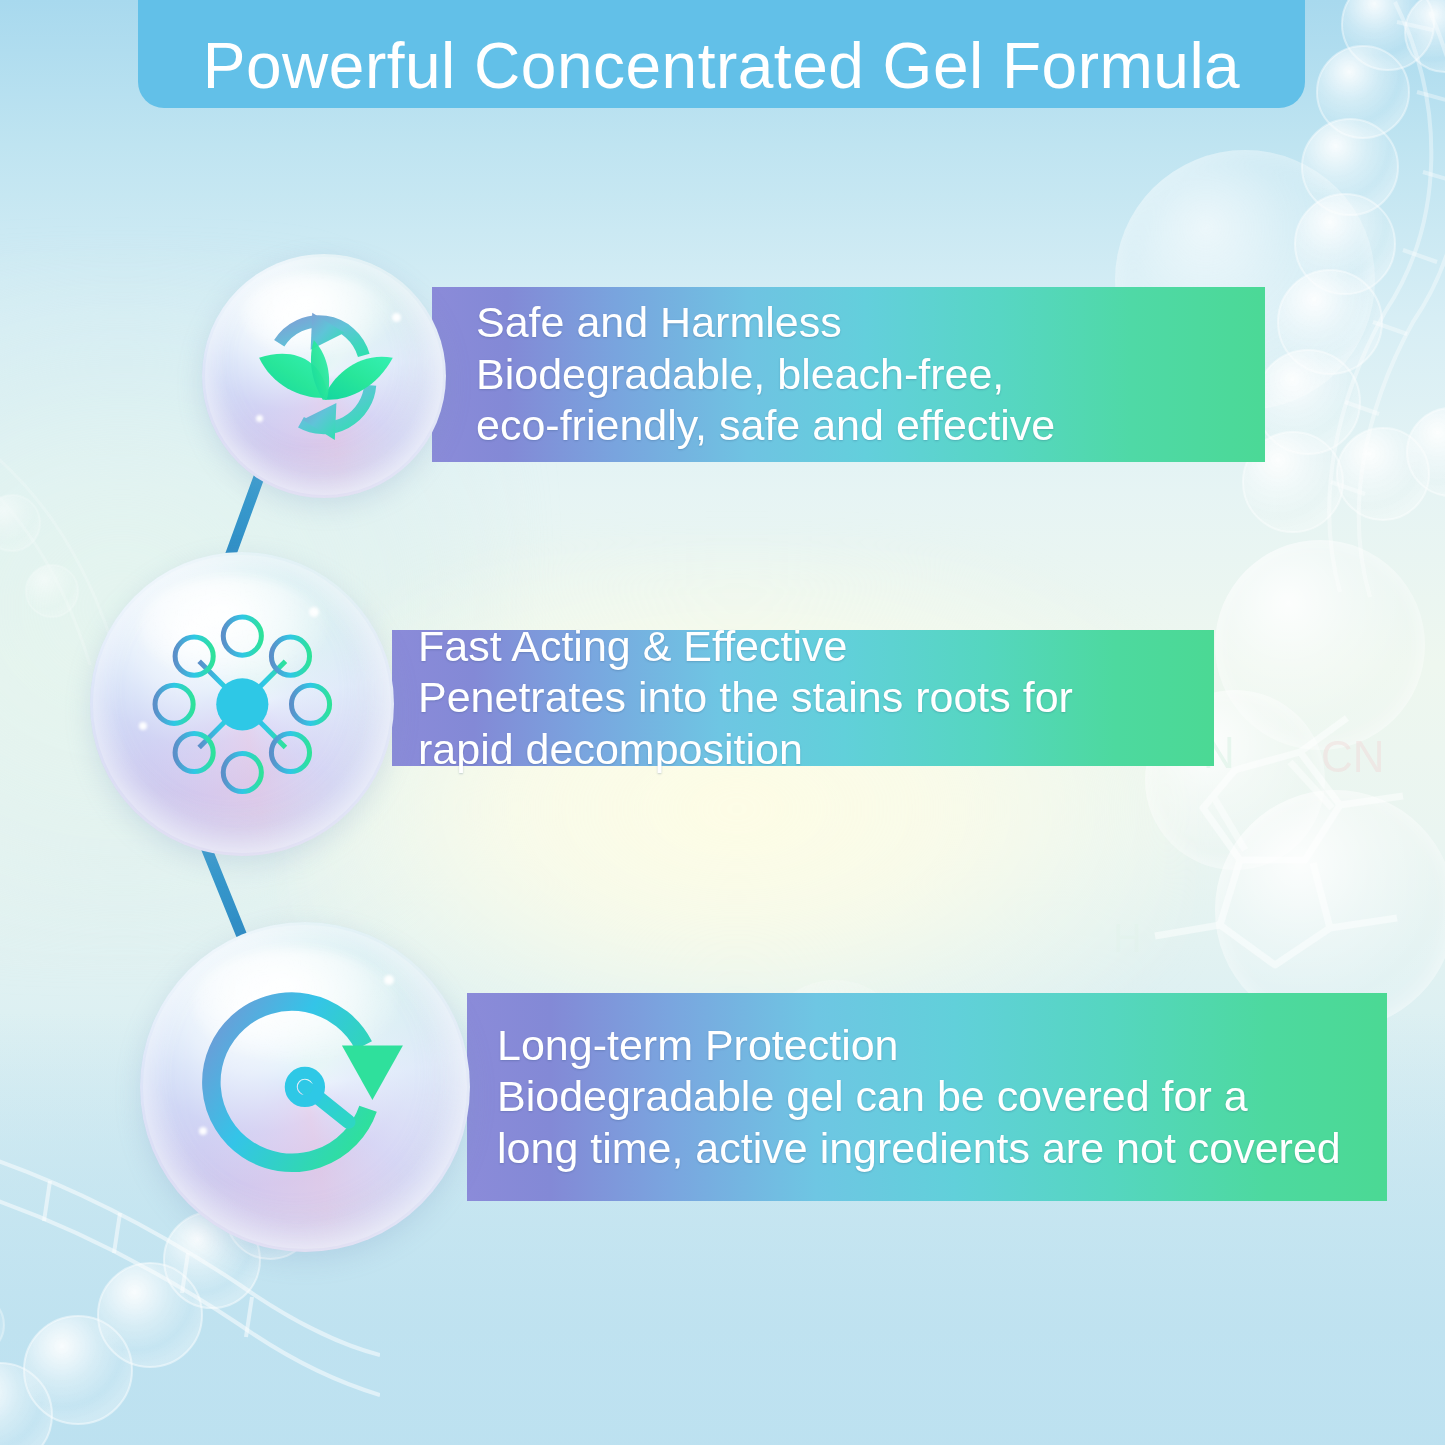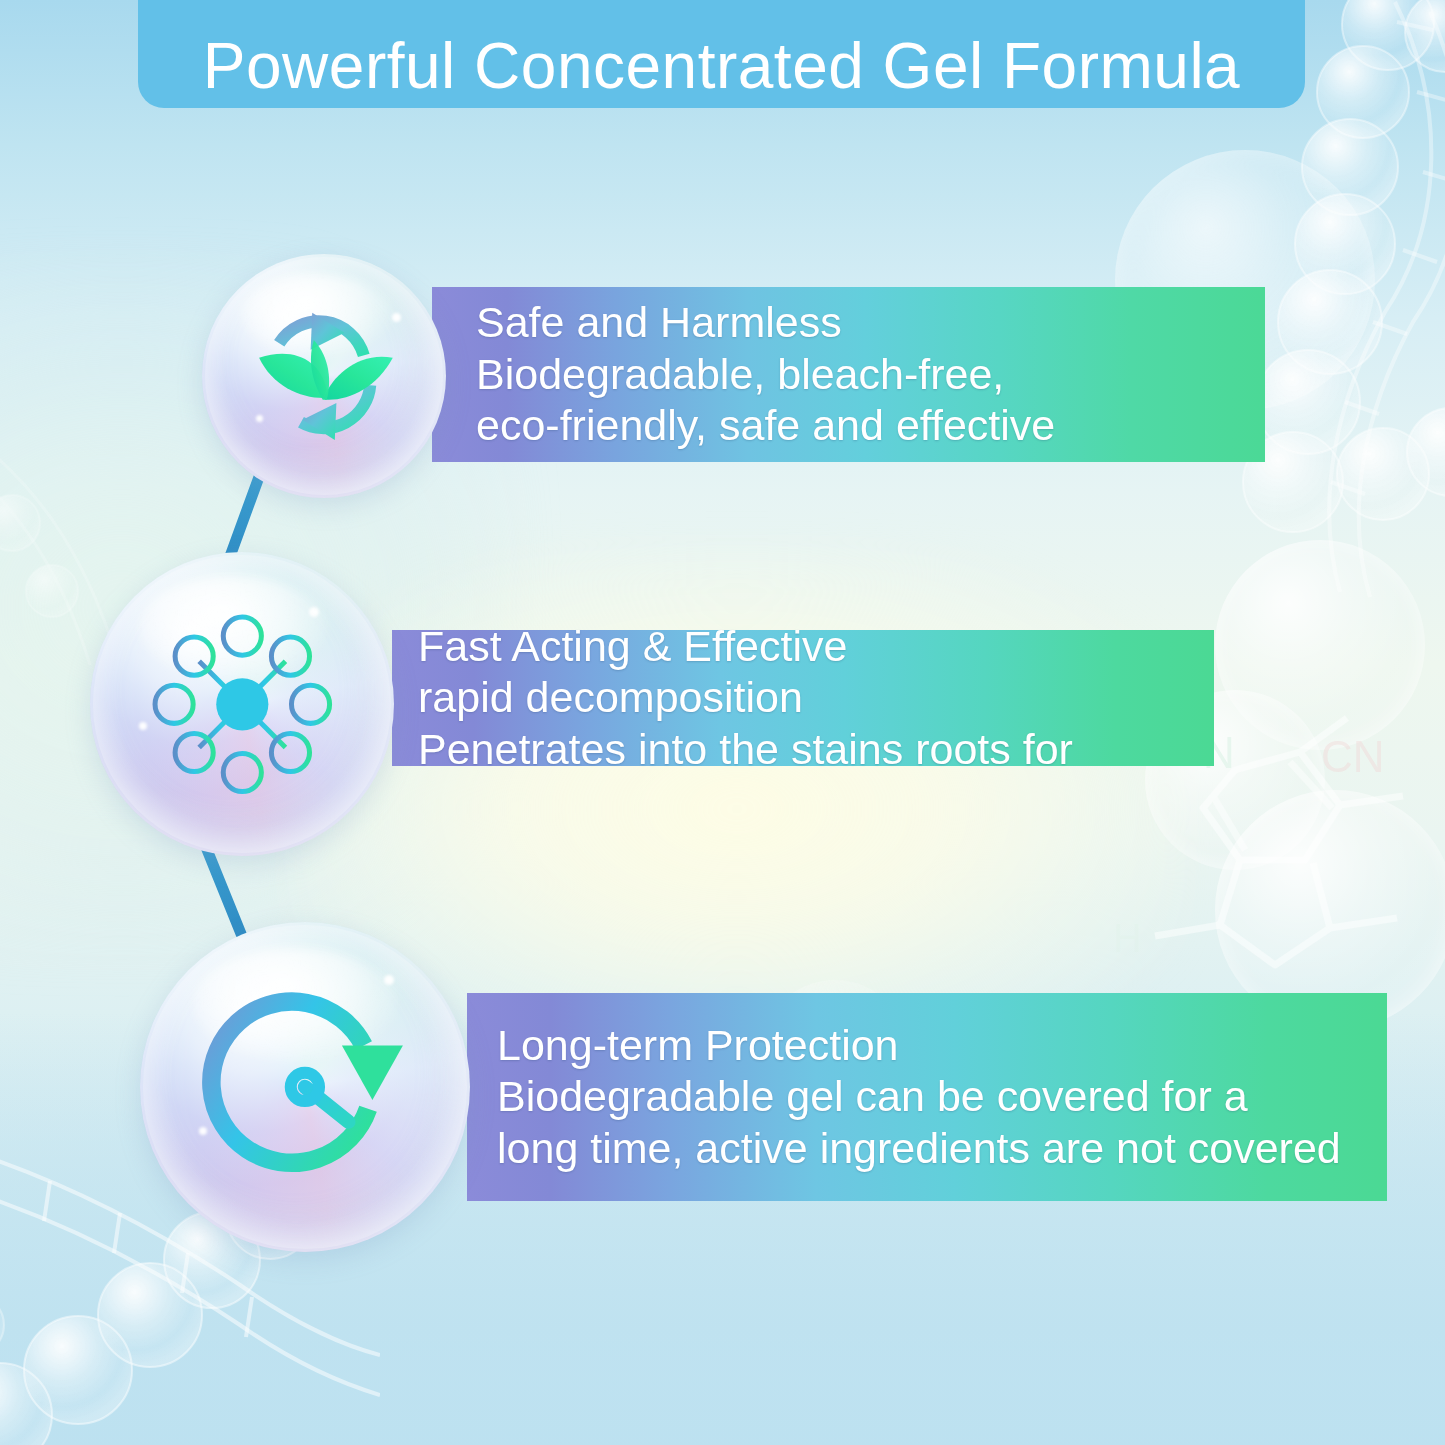--- a/index.html
+++ b/index.html
@@ -417,22 +417,22 @@
 
         <path d="M100,128 C70,128 36,112 20,78 C62,64 96,80 104,118 Z" fill="url(#g-leaf)"></path>
         <path d="M100,128 C112,98 146,70 186,78 C166,116 130,132 102,130 Z" fill="url(#g-leaf)"></path>
         <path d="M99,130 C86,108 80,82 88,56 C108,78 110,108 104,130 Z" fill="url(#g-leaf)" opacity="0.95"></path>
       </svg>
     </div>
   </div>
 
   <div class="panel panel-2">
     <div class="ptitle">Fast Acting &amp; Effective</div>
+    <div class="pline">Penetrates into the stains roots for</div>
     <div class="pline">rapid decomposition</div>
-    <div class="pline">Penetrates into the stains roots for</div>
   </div>
 
   <div class="bubble b2">
     <div class="rim"></div>
     <div class="spark" style="left:16%; top:56%; width:8px; height:8px;"></div>
     <div class="spark" style="left:72%; top:18%; width:10px; height:10px;"></div>
     <div class="icon-wrap">
       <svg viewBox="0 0 200 200">
         <defs>
           <linearGradient id="g-net" x1="0" y1="0" x2="1" y2="0">

